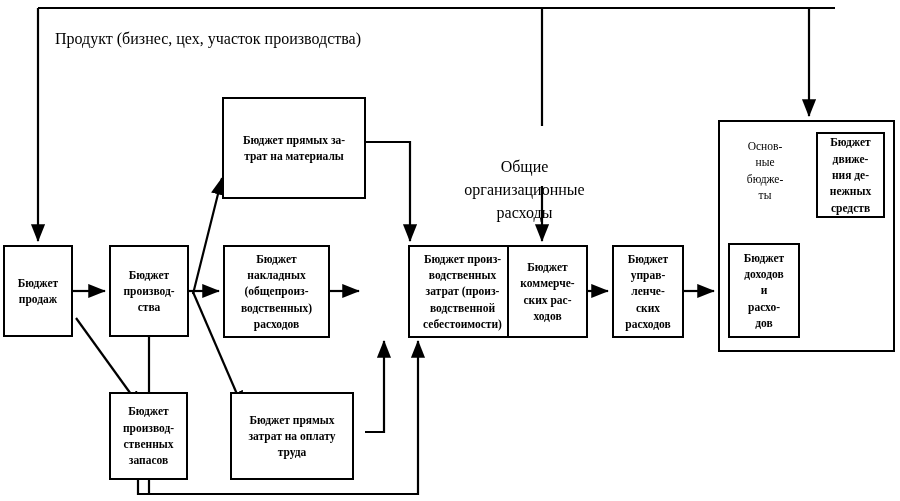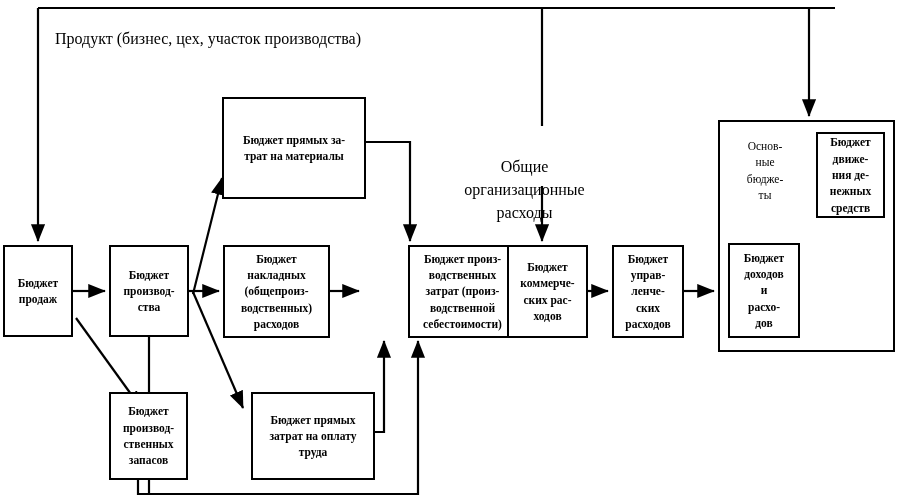--- a/index.html
+++ b/index.html
@@ -156,21 +156,21 @@
 управ-
 ленче-
 ских
 расходов</div>
 
   <div class="box" style="left:109px; top:392px; width:79px; height:88px; white-space:pre-line;">Бюджет
 производ-
 ственных
 запасов</div>
 
-  <div class="box" style="left:251px; top:392px; width:124px; height:88px; white-space:pre-line;">Бюджет прямых
+  <div class="box" style="left:230px; top:392px; width:124px; height:88px; white-space:pre-line;">Бюджет прямых
 затрат на оплату
 труда</div>
 
   <div class="box" style="left:816px; top:132px; width:69px; height:86px; white-space:pre-line;">Бюджет
 движе-
 ния де-
 нежных
 средств</div>
 
   <div class="box" style="left:728px; top:243px; width:72px; height:95px; white-space:pre-line;">Бюджет

